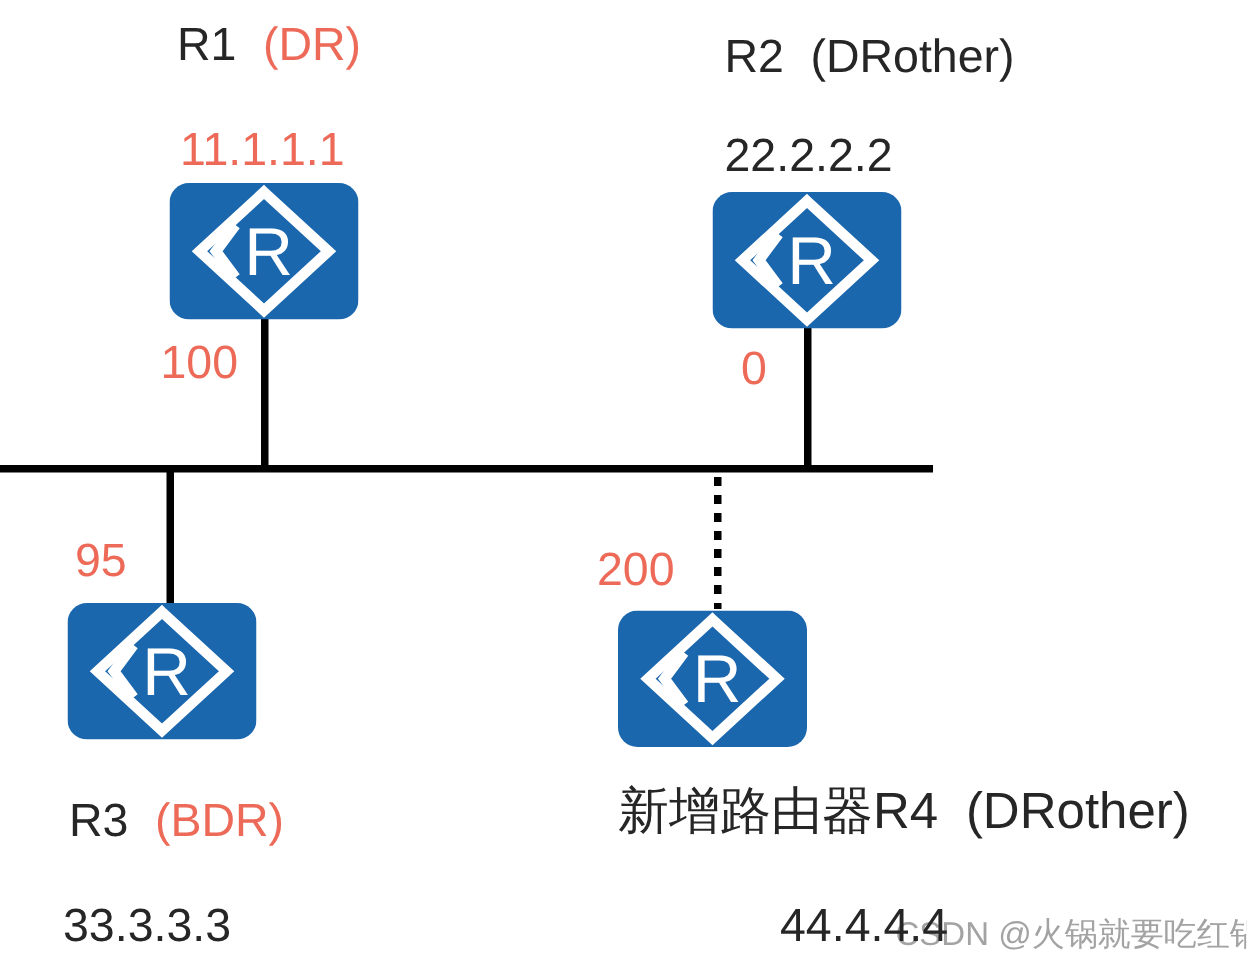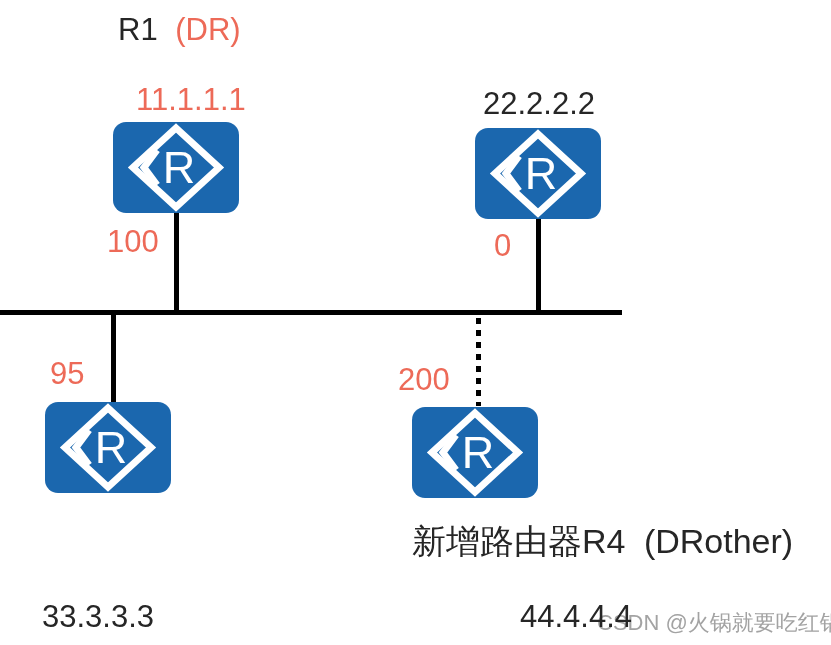--- a/index.html
+++ b/index.html
@@ -47,21 +47,21 @@
     height: 91px;
   }
   .router-icon svg { display: block; width: 100%; height: 100%; }
   #r1-icon { left: 113px; top: 122px; }
   #r2-icon { left: 475px; top: 128px; }
   #r3-icon { left: 45px;  top: 402px; }
   #r4-icon { left: 412px; top: 407px; }
 
   
   #r1-label { left: 118px; top: 12px; }
-  #r1-ip    { left: 136px; top: 82px; }
+  #r1-ip    { left: 120px; top: 82px; }
   #r1-pri   { left: 107px; top: 224px; }
   #seg-ip   { left: 196px; top: 224px; }
 
   #r2-label { left: 483px; top: 20px; }
   #r2-ip    { left: 483px; top: 86px; }
   #r2-pri   { left: 494px; top: 228px; }
 
   #r3-pri   { left: 50px;  top: 356px; }
   #r3-label { left: 46px;  top: 529px; }
   #r3-ip    { left: 42px;  top: 599px; }
@@ -96,39 +96,47 @@
   <div class="router-icon" id="r1-icon">
     <svg viewBox="0 0 126 91" xmlns="http://www.w3.org/2000/svg">
       <rect x="0" y="0" width="126" height="91" rx="13" fill="#1b67ae"></rect>
       <polygon points="63,6 106,45.5 63,85 20,45.5" fill="none" stroke="#ffffff" stroke-width="7"></polygon>
       <polyline points="44,28 31,45.5 44,63" fill="none" stroke="#ffffff" stroke-width="7" stroke-linecap="butt"></polyline>
       <text x="66" y="61" text-anchor="middle" font-size="45" fill="#ffffff" font-family="Liberation Sans, sans-serif">R</text>
     </svg>
   </div>
   <div class="label red" id="r1-pri">100</div>
 
+  <div class="label" id="r2-label">
+    <span class="name black">R2</span>
+    <span class="black">(DRother)</span>
+  </div>
   <div class="label black" id="r2-ip">22.2.2.2</div>
   <div class="router-icon" id="r2-icon">
     <svg viewBox="0 0 126 91" xmlns="http://www.w3.org/2000/svg">
       <rect x="0" y="0" width="126" height="91" rx="13" fill="#1b67ae"></rect>
       <polygon points="63,6 106,45.5 63,85 20,45.5" fill="none" stroke="#ffffff" stroke-width="7"></polygon>
       <polyline points="44,28 31,45.5 44,63" fill="none" stroke="#ffffff" stroke-width="7" stroke-linecap="butt"></polyline>
       <text x="66" y="61" text-anchor="middle" font-size="45" fill="#ffffff" font-family="Liberation Sans, sans-serif">R</text>
     </svg>
   </div>
   <div class="label red" id="r2-pri">0</div>
 
   <div class="label red" id="r3-pri">95</div>
   <div class="router-icon" id="r3-icon">
     <svg viewBox="0 0 126 91" xmlns="http://www.w3.org/2000/svg">
       <rect x="0" y="0" width="126" height="91" rx="13" fill="#1b67ae"></rect>
       <polygon points="63,6 106,45.5 63,85 20,45.5" fill="none" stroke="#ffffff" stroke-width="7"></polygon>
       <polyline points="44,28 31,45.5 44,63" fill="none" stroke="#ffffff" stroke-width="7" stroke-linecap="butt"></polyline>
       <text x="66" y="61" text-anchor="middle" font-size="45" fill="#ffffff" font-family="Liberation Sans, sans-serif">R</text>
     </svg>
+  </div>
+  <div class="label" id="r3-label">
+    <span class="name black">R3</span>
+    <span class="red">(BDR)</span>
   </div>
   <div class="label black" id="r3-ip">33.3.3.3</div>
 
   <div class="label red" id="r4-pri">200</div>
   <div class="router-icon" id="r4-icon">
     <svg viewBox="0 0 126 91" xmlns="http://www.w3.org/2000/svg">
       <rect x="0" y="0" width="126" height="91" rx="13" fill="#1b67ae"></rect>
       <polygon points="63,6 106,45.5 63,85 20,45.5" fill="none" stroke="#ffffff" stroke-width="7"></polygon>
       <polyline points="44,28 31,45.5 44,63" fill="none" stroke="#ffffff" stroke-width="7" stroke-linecap="butt"></polyline>
       <text x="66" y="61" text-anchor="middle" font-size="45" fill="#ffffff" font-family="Liberation Sans, sans-serif">R</text>

